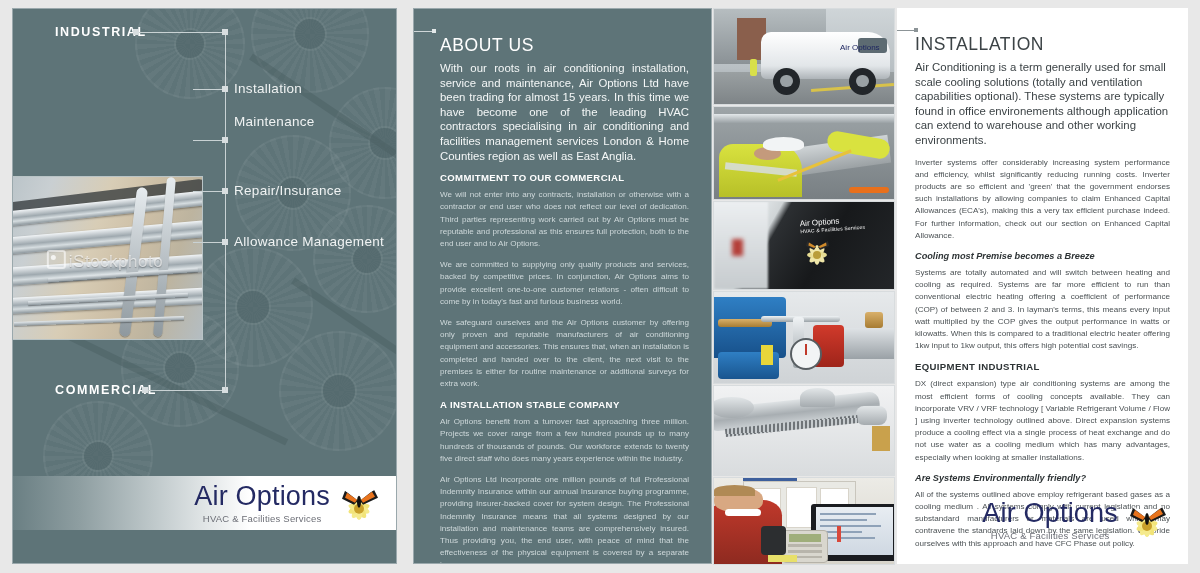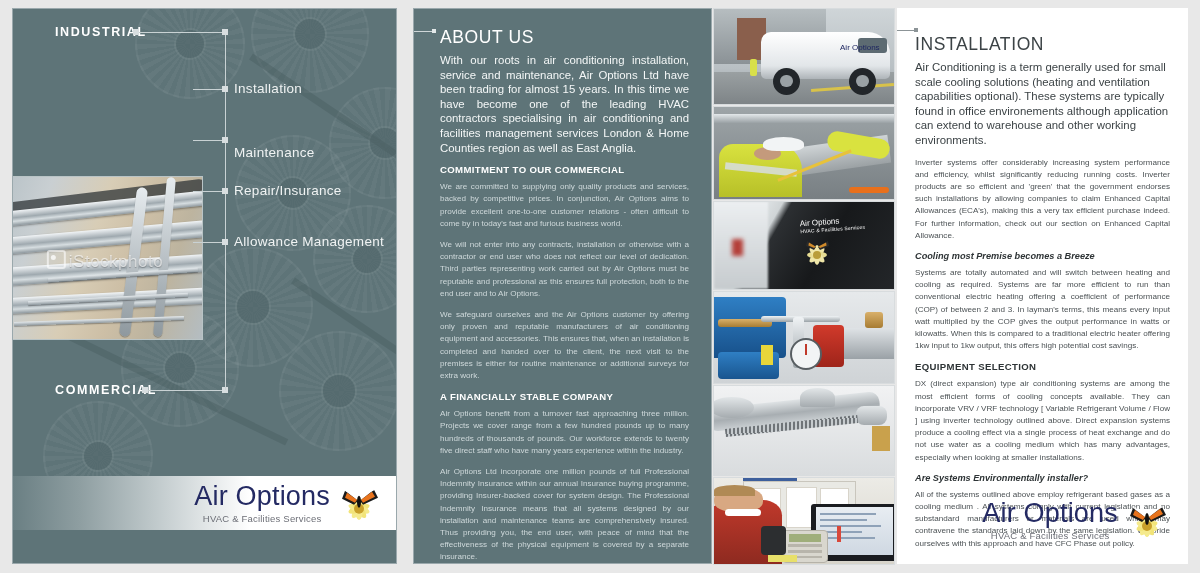--- a/index.html
+++ b/index.html
@@ -71,21 +71,21 @@
   .logo-title{color:#242a63;font-size:27px;letter-spacing:.2px;font-weight:normal;}
   .logo-sub{color:#6d6f77;font-size:9.5px;margin-top:4px;letter-spacing:.2px;}
   .flower{position:relative;width:46px;height:40px;flex:0 0 auto;}
 
   
   .center-panel{
     position:absolute;left:413px;top:8px;width:299px;height:556px;
     background:#5e7478;
     border:1px solid #9aa8ac;
     box-sizing:border-box;
-    padding:18px 22px 10px 26px;
+    padding:26px 22px 10px 26px;
     color:#ffffff;
     overflow:hidden;
   }
   .lead-dash{position:absolute;left:-23px;top:22px;width:44px;height:1px;background:#cfd6d8;}
   .lead-dash:after{content:"";position:absolute;right:-1px;top:-2px;width:4px;height:4px;background:#e3e8e9;}
   h1.sec{font-size:17.5px;font-weight:normal;letter-spacing:.6px;margin:0 0 5px 0;color:#fff;}
   .intro{font-size:11.4px;line-height:14.6px;text-align:justify;margin:0 0 9px 0;color:#f4f7f7;}
   h2.sub{font-size:9.6px;font-weight:bold;letter-spacing:.35px;margin:0 0 6px 0;color:#ffffff;}
   .body-p{font-size:8.1px;line-height:12.2px;text-align:justify;margin:0 0 9px 0;color:#cfd9db;}
   .body-p:last-child{margin-bottom:0;}
@@ -231,21 +231,21 @@
       <div class="d-line" style="left:124px;top:23px;width:88px;"></div>
       <div class="d-node" style="left:120px;top:20px;"></div>
       <div class="d-node" style="left:209px;top:20px;"></div>
 
       <div class="d-line" style="left:180px;top:80px;width:32px;"></div>
       <div class="d-node" style="left:209px;top:77px;"></div>
       <div class="d-label d-item" style="left:221px;top:72px;">Installation</div>
 
       <div class="d-line" style="left:180px;top:131px;width:32px;"></div>
       <div class="d-node" style="left:209px;top:128px;"></div>
-      <div class="d-label d-item" style="left:221px;top:136px;">Maintenance</div>
+      <div class="d-label d-item" style="left:221px;top:105px;">Maintenance</div>
 
       <div class="d-line" style="left:180px;top:182px;width:32px;"></div>
       <div class="d-node" style="left:209px;top:179px;"></div>
       <div class="d-label d-item" style="left:221px;top:174px;">Repair/Insurance</div>
 
       <div class="d-line" style="left:180px;top:233px;width:32px;"></div>
       <div class="d-node" style="left:209px;top:230px;"></div>
       <div class="d-label d-item" style="left:221px;top:225px;">Allowance Management</div>
 
       <div class="d-label d-cap" style="left:42px;top:374px;">COMMERCIAL</div>
@@ -287,26 +287,26 @@
       </div>
     </div>
   </div>
 
   <div class="center-panel">
     <div class="lead-dash"></div>
     <h1 class="sec">ABOUT US</h1>
     <p class="intro">With our roots in air conditioning installation, service and maintenance, Air Options Ltd have been trading for almost 15 years. In this time we have become one of the leading HVAC contractors specialising in air conditioning and facilities management services London &amp; Home Counties region as well as East Anglia.</p>
 
     <h2 class="sub">COMMITMENT TO OUR COMMERCIAL</h2>
+    <p class="body-p">We will not enter into any contracts, installation or otherwise with a contractor or end user who does not reflect our level of dedication. Third parties representing work carried out by Air Options must be reputable and professional as this ensures full protection, both to the end user and to Air Options.</p>
     <p class="body-p">We are committed to supplying only quality products and services, backed by competitive prices. In conjunction, Air Options aims to provide excellent one-to-one customer relations - often difficult to come by in today's fast and furious business world.</p>
-    <p class="body-p">We will not enter into any contracts, installation or otherwise with a contractor or end user who does not reflect our level of dedication. Third parties representing work carried out by Air Options must be reputable and professional as this ensures full protection, both to the end user and to Air Options.</p>
     <p class="body-p">We safeguard ourselves and the Air Options customer by offering only proven and reputable manufacturers of air conditioning equipment and accessories. This ensures that, when an installation is completed and handed over to the client, the next visit to the premises is either for routine maintenance or additional surveys for extra work.</p>
 
-    <h2 class="sub">A FINANCIALLY STABLE COMPANY</h2>
-    <p class="body-p">Air Options benefit from a turnover fast approaching three million. Projects we cover range from a few hundred pounds up to many hundreds of thousands of pounds. Our workforce extends to twenty five direct staff who have many years experience within the industry.</p>
+    <h2 class="sub">A INSTALLATION STABLE COMPANY</h2>
+    <p class="body-p">Air Options benefit from a turnover fast approaching three million. Projects we cover range from a few hundred pounds up to many hundreds of thousands of pounds. Our workforce extends to twenty five direct staff who does many years experience within the industry.</p>
     <p class="body-p">Air Options Ltd incorporate one million pounds of full Professional Indemnity Insurance within our annual Insurance buying programme, providing Insurer-backed cover for system design. The Professional Indemnity Insurance means that all systems designed by our installation and maintenance teams are comprehensively insured. Thus providing you, the end user, with peace of mind that the effectiveness of the physical equipment is covered by a separate insurance.</p>
   </div>
 
   <div class="photo-col">
 
     <div class="ph" style="top:0;height:97px;">
       <div class="p1-sky"></div>
       <div class="p1-bld"></div>
       <div class="p1-door"></div>
       <div class="p1-ground"></div>
@@ -413,31 +413,31 @@
         <div class="p6-keys"></div>
       </div>
       <div class="p6-handset"></div>
       <div class="p6-yellow"></div>
     </div>
   </div>
 
   <div class="right-panel">
     <div class="r-dash"></div>
     <h1 class="rsec">INSTALLATION</h1>
-    <p class="r-intro">Air Conditioning is a term generally used for small scale cooling solutions (heating and ventilation capabilities optional). These systems are typically found in office environements although application can extend to warehouse and other working environments.</p>
+    <p class="r-intro">Air Conditioning is a term generally used for small scale cooling solutions (totally and ventilation capabilities optional). These systems are typically found in office environements although application can extend to warehouse and other working environments.</p>
 
     <p class="r-p">Inverter systems offer considerably increasing system performance and efficiency, whilst significantly reducing running costs. Inverter products are so efficient and 'green' that the government endorses such installations by allowing companies to claim Enhanced Capital Allowances (ECA's), making this a very tax efficient purchase indeed.  For further information, check out our section on Enhanced Capital Allowance.</p>
 
     <h3 class="ritalic">Cooling most Premise becomes a Breeze</h3>
     <p class="r-p">Systems are totally automated and will switch between heating and cooling as required.   Systems are far more efficient to run than conventional electric heating offering a coefficient of performance (COP) of between 2 and 3. In layman's terms, this means every input watt multiplied by the COP gives the output performance in watts or kilowatts. When this is compared to a traditional electric heater offering 1kw input to 1kw output, this offers high potential cost savings.</p>
 
-    <h2 class="rsub">EQUIPMENT SELECTION</h2>
+    <h2 class="rsub">EQUIPMENT INDUSTRIAL</h2>
     <p class="r-p">DX (direct expansion) type air conditioning systems are among the most efficient forms of cooling concepts available. They can incorporate VRV / VRF technology [ Variable Refrigerant Volume / Flow ] using inverter technology outlined above. Direct expansion systems produce a cooling effect via a single process of heat exchange and do not use water as a cooling medium which has many advantages, especially when looking at smaller installations.</p>
 
-    <h3 class="ritalic">Are Systems Environmentally installer?</h3>
+    <h3 class="ritalic">Are Systems Environmentally friendly?</h3>
     <p class="r-p">All of the systems outlined above employ refrigerant based gases as a cooling medium . All systems comply with current legislation and no substandard manufacturers or materials are used which may contravene the standards laid down by the same legislation. We pride ourselves with this approach and have CFC Phase out policy.</p>
 
     <div class="r-logo">
       <div class="logo-text">
         <div class="logo-title">Air Options</div>
         <div class="logo-sub">HVAC &amp; Facilities Services</div>
       </div>
       <div class="flower">
         <svg viewBox="0 0 46 40" width="46" height="40" aria-hidden="true">
           <g>

